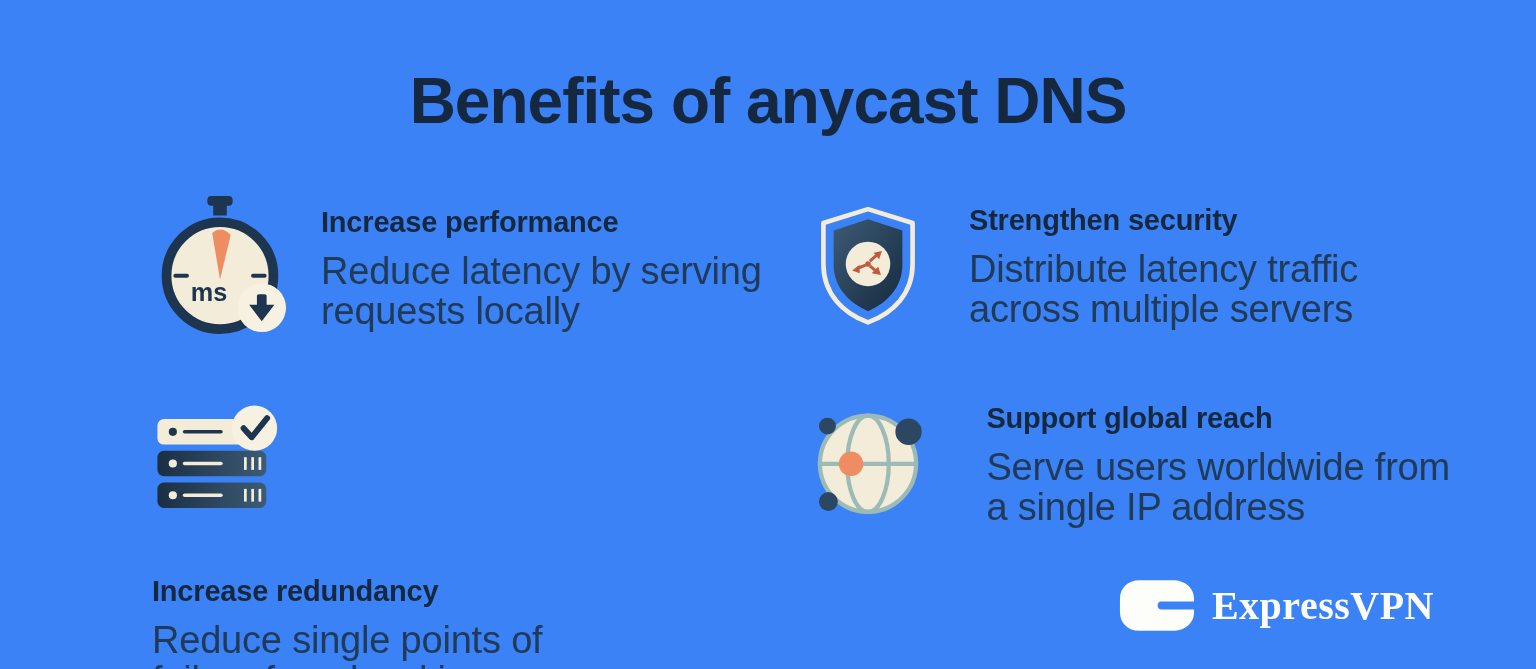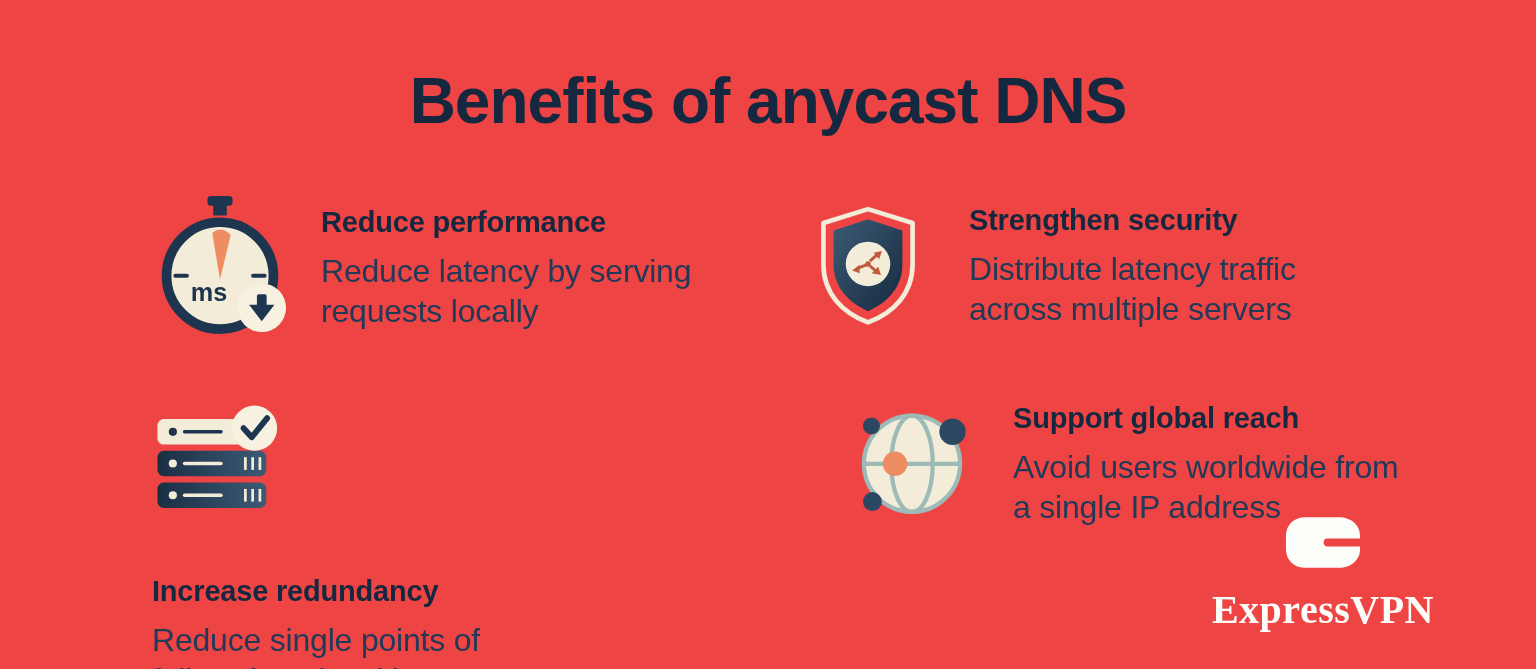--- a/index.html
+++ b/index.html
@@ -1,20 +1,20 @@
 <!DOCTYPE html>
 <html><head>
 <meta charset="utf-8">
 <style>
   * { margin:0; padding:0; box-sizing:border-box; }
   html,body { background:#8fa9a6; }
   .canvas{
     position:relative;
     width:1536px; height:669px;
-    background:#ef4444;
+    background:#3b82f6;
     font-family:"Liberation Sans", sans-serif;
     overflow:hidden;
     margin:0 auto;
   }
   .title{
     position:absolute; top:64px; left:0; width:100%;
     text-align:center;
     font-size:64px; font-weight:800;
     letter-spacing:-1px;
     color:#15283f;
@@ -26,32 +26,32 @@
   .benefit .icon-wrap{
     width:136px; height:142px; flex:0 0 auto;
     display:flex; align-items:center; justify-content:center;
   }
   .benefit h3{
     font-size:29px; font-weight:700; color:#15283f;
     margin-top:12px; margin-bottom:12px;
     letter-spacing:-0.2px;
   }
   .benefit p{
-    font-size:32px; font-weight:400; color:#203a58;
+    font-size:38px; font-weight:400; color:#203a58;
     line-height:40px; white-space:pre-line;
     letter-spacing:-0.2px;
   }
   #benefit-1{ left:152px; top:194px; width:625px; }
   #benefit-2{ left:800px; top:192px; width:650px; }
   #benefit-3{ left:152px; top:388px; width:625px;flex-direction:column; }
-  #benefit-4{ left:844px; top:390px; width:650px; }
+  #benefit-4{ left:800px; top:390px; width:650px;justify-content:space-between; }
 
   .brand{
     position:absolute; right:102px; bottom:36px;
-    display:flex; align-items:center; gap:16px;flex-direction:column;
+    display:flex; align-items:center; gap:16px;
   }
   .brand .wordmark{
     font-family:"Liberation Serif", serif;
     font-size:40px; font-weight:700;
     color:#fdfdfa; letter-spacing:0.5px;
   }
   svg{ display:block; }
 </style>
 </head>
 <body>
@@ -77,21 +77,21 @@
         <path d="M70,88 L62,40 Q71,32 81,42 Z" fill="#ef8d62"></path>
         <text x="40" y="110" font-size="26" font-weight="bold" fill="#1e3550" font-family="Liberation Sans, sans-serif">ms</text>
         <circle cx="113" cy="117" r="25" fill="#f6f1e0"></circle>
         <g>
           <rect x="108" y="103" width="10" height="14" rx="2" fill="#1e3550"></rect>
           <polygon points="100,114 126,114 113,131" fill="#1e3550"></polygon>
         </g>
       </svg>
     </div>
     <div class="text-block">
-      <h3>Reduce performance</h3>
+      <h3>Increase performance</h3>
       <p>Reduce latency by serving
 requests locally</p>
     </div>
   </div>
 
   <div class="benefit" id="benefit-2">
     <div class="icon-wrap">
       <svg width="130" height="136" viewBox="0 0 140 140">
         <path d="M70,12 L118,27 V72 C118,103 97,124 70,134 C43,124 22,103 22,72 V27 Z" fill="none" stroke="#f2ecd9" stroke-width="5" stroke-linejoin="round"></path>
         <path d="M70,23 L107,35 V72 C107,97 90,113 70,122 C50,113 33,97 33,72 V35 Z" fill="url(#navyGrad2)"></path>
@@ -171,21 +171,21 @@
           <line x1="19" y1="76" x2="121" y2="76"></line>
         </g>
         <circle cx="52" cy="76" r="13" fill="#ef8d62"></circle>
         <circle cx="27" cy="36" r="9" fill="#2c4762"></circle>
         <circle cx="113" cy="42" r="14" fill="#2c4762"></circle>
         <circle cx="28" cy="116" r="10" fill="#2c4762"></circle>
       </svg>
     </div>
     <div class="text-block">
       <h3>Support global reach</h3>
-      <p>Avoid users worldwide from
+      <p>Serve users worldwide from
 a single IP address</p>
     </div>
   </div>
 
   <div class="brand">
     <svg width="78" height="55" viewBox="0 0 80 56">
       <path d="M22,2 H56 C69,2 78,10 78,21 V24 H44 C39.5,24 39.5,32 44,32 H78 V35 C78,46 69,54 56,54 H22 C10,54 2,46 2,35 V21 C2,10 10,2 22,2 Z" fill="#fdfdfa"></path>
     </svg>
     <span class="wordmark">ExpressVPN</span>
   </div>

